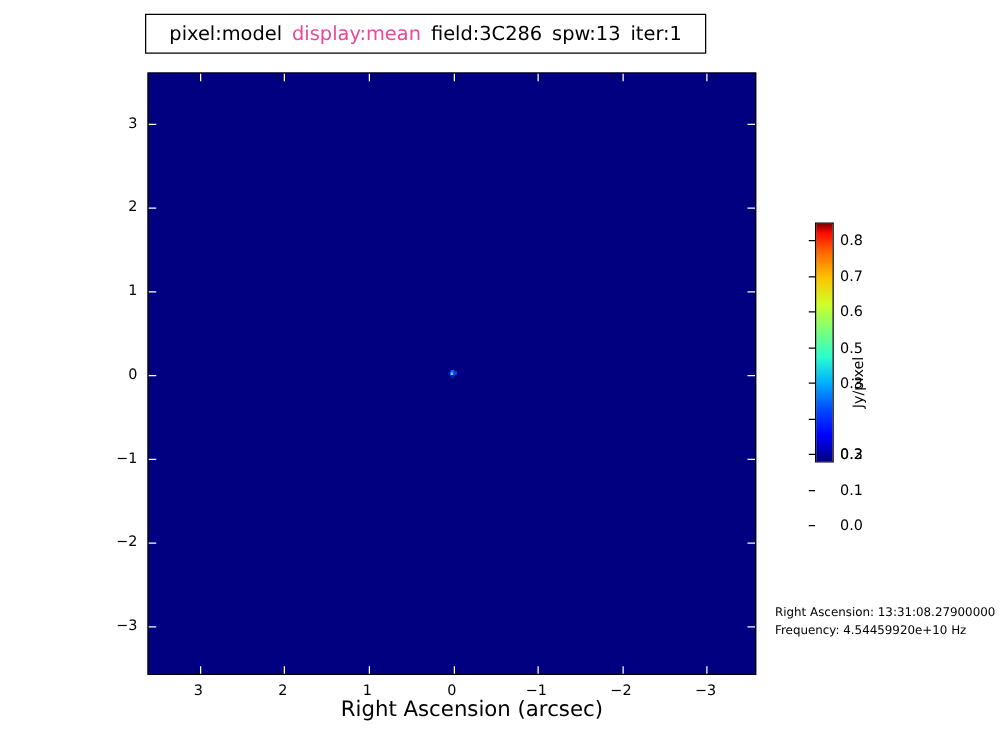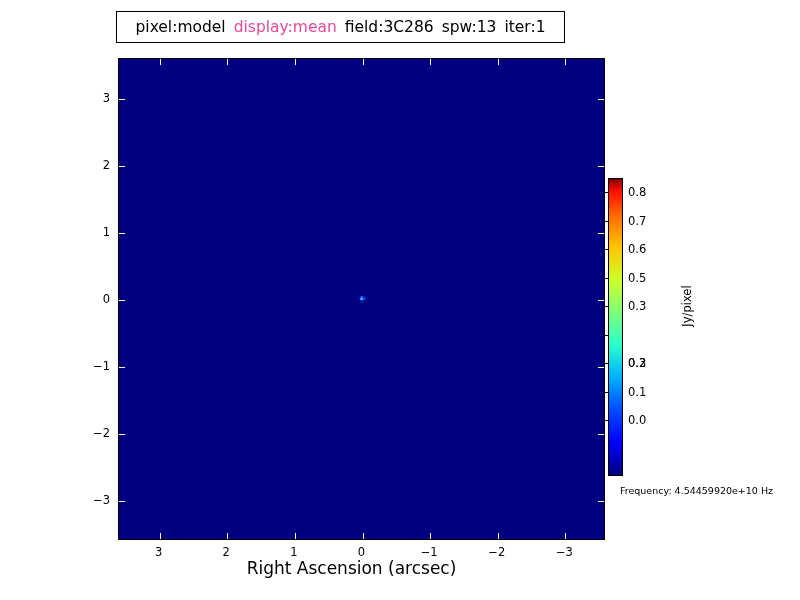--- a/index.html
+++ b/index.html
@@ -102,42 +102,42 @@
   }
   .ticklabel.y {
     transform: translateY(-50%);
     text-align: right;
     right: 710px; 
   }
 
   
   #xlabel {
     position: absolute;
-    left: 108px;
+    left: 134px;
     width: 487px;
     top: 558px;
     text-align: center;
     font-size: 17px;
     color: #000000;
   }
   #ylabel-wrap {
     position: absolute;
     left: 82px;
     top: 540px;
     width: 0;
     height: 0;
   }
 
   
   #colorbar-wrap {
     position: absolute;
-    left: 608px;
+    left: 652px;
     top: 178px;
     width: 15px;
-    height: 298px;
+    height: 192px;
   }
   #colorbar {
     position: absolute;
     inset: 0;
     border: 1px solid #000000;
     box-sizing: border-box;
     background: linear-gradient(
       to top,
       #000080 0%,
       #0000ff 11%,
@@ -293,15 +293,16 @@
       <div class="cb-tick" style="top: 213.529px;"></div>
       <div class="cb-label" style="top: 213.529px;">0.1</div>
       <div class="cb-tick" style="top: 242px;"></div>
       <div class="cb-label" style="top: 242px;">0.0</div>
     </div>
 </div>
 <div id="cb-unit">Jy/pixel</div>
 
 <div id="refpos">
   <div id="refpos-lines">
+      <div class="line">Right Ascension: 13:31:08.27900000</div>
       <div class="line">Frequency: 4.54459920e+10 Hz</div>
     </div>
 </div>
 
 </body></html>

